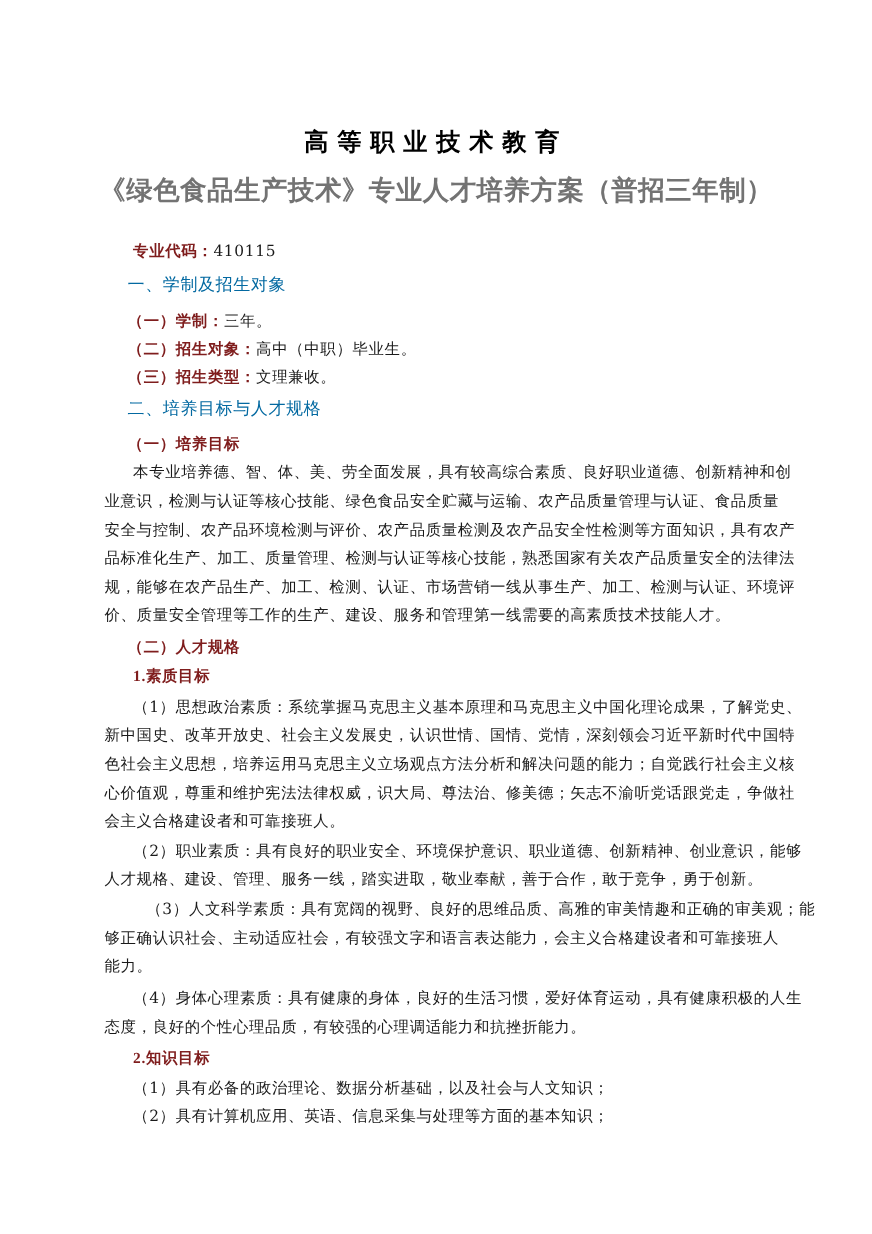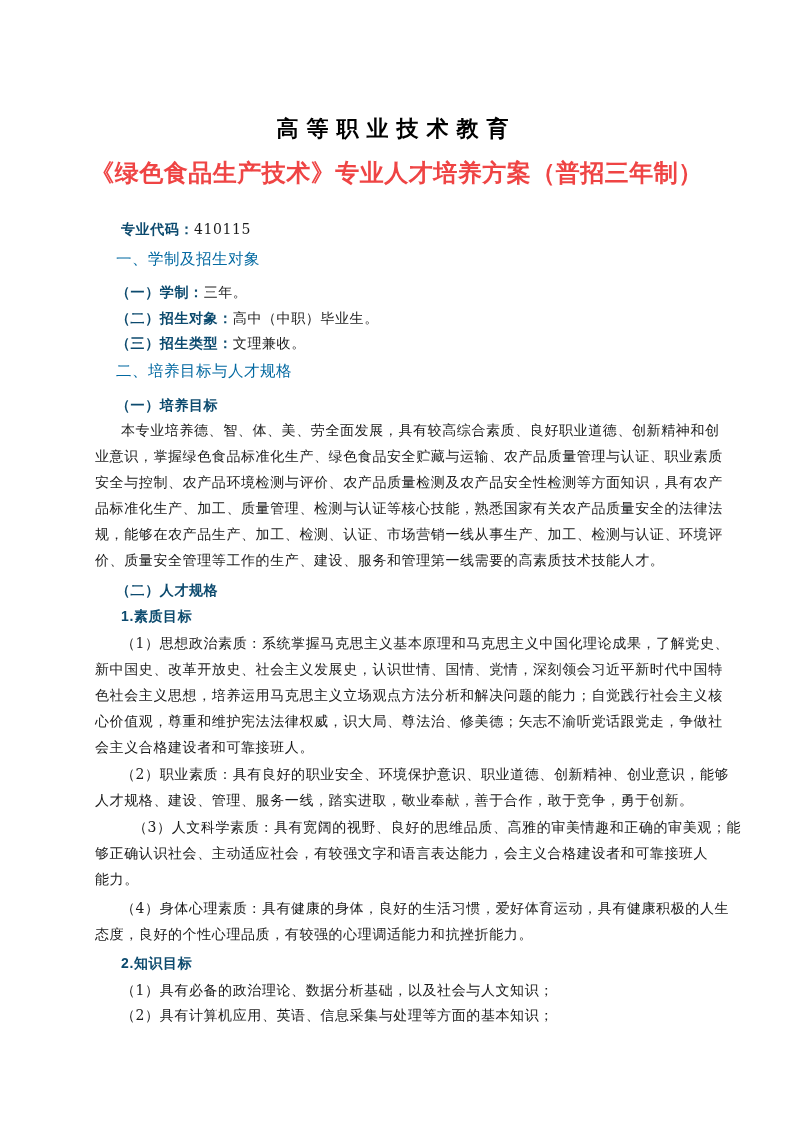--- a/index.html
+++ b/index.html
@@ -4,25 +4,25 @@
 <style>
   html, body { margin: 0; padding: 0; background: #ffffff; }
   body { width: 793px; height: 1122px; position: relative; overflow: hidden;
          font-family: "DejaVu Serif", "Liberation Serif", serif; color: #1a1a1a; }
   .page { position: absolute; left: 0; top: 0; width: 793px; height: 895px; background: #fff; }
   .title1 { position: absolute; left: 0; width: 793px; top: 114px; text-align: center;
             font-family: "DejaVu Sans", sans-serif; font-weight: bold; font-size: 22px;
             letter-spacing: 8px; color: #000; }
   .title2 { position: absolute; left: 0; width: 793px; top: 157px; text-align: center;
             font-family: "DejaVu Serif", serif; font-weight: bold; font-size: 24px;
-            letter-spacing: 0.5px; color: #ef4444; white-space: nowrap; }
+            letter-spacing: 0.5px; color: #737373; white-space: nowrap; }
   .line { position: absolute; left: 95px; font-size: 14px; line-height: 20px; white-space: nowrap;
           letter-spacing: 0.6px; color: #1a1a1a; }
   .hd { font-family: "DejaVu Sans", sans-serif; font-size: 15.5px; letter-spacing: 0.5px; color: #0369a1; }
-  .b { font-family: Liberation Sans, sans-serif; font-weight: bold; color: #0c4a6e; text-align: center; }
+  .b { font-family: Liberation Serif, serif; font-weight: bold; color: #7f1d1d; text-align: center; }
 </style>
 </head>
 <body>
 
 <div class="page">
 
   <div class="title1">高等职业技术教育</div>
   <div class="title2">《绿色食品生产技术》专业人才培养方案（普招三年制）</div>
 
   <div class="line" style="left:121px; top:219px;">
@@ -39,21 +39,21 @@
   </div>
   <div class="line" style="left:116px; top:333px;">
     <span class="b">（三）</span><span class="b">招生类型：</span><span>文理兼收。</span>
   </div>
 
   <div class="line hd" style="left:116px; top:362px;font-family:Liberation Mono, monospace;">二、培养目标与人才规格</div>
 
   <div class="line b" style="left:116px; top:395px;">（一）培养目标</div>
 
   <div class="line" style="left:121px; top:420px;">本专业培养德、智、体、美、劳全面发展，具有较高综合素质、良好职业道德、创新精神和创</div>
-  <div class="line" style="top:446px;">业意识，掌握绿色食品标准化生产、绿色食品安全贮藏与运输、农产品质量管理与认证、职业素质</div>
+  <div class="line" style="top:446px;">业意识，检测与认证等核心技能、绿色食品安全贮藏与运输、农产品质量管理与认证、食品质量</div>
   <div class="line" style="top:472px;">安全与控制、农产品环境检测与评价、农产品质量检测及农产品安全性检测等方面知识，具有农产</div>
   <div class="line" style="top:498px;">品标准化生产、加工、质量管理、检测与认证等核心技能，熟悉国家有关农产品质量安全的法律法</div>
   <div class="line" style="top:550px;">价、质量安全管理等工作的生产、建设、服务和管理第一线需要的高素质技术技能人才。</div>
   <div class="line" style="top:524px;">规，能够在农产品生产、加工、检测、认证、市场营销一线从事生产、加工、检测与认证、环境评</div>
 
   <div class="line b" style="left:116px; top:580px;">（二）人才规格</div>
   <div class="line b" style="left:121px; top:606px;">1.素质目标</div>
 
   <div class="line" style="left:121px; top:633px;">（1）思想政治素质：系统掌握马克思主义基本原理和马克思主义中国化理论成果，了解党史、</div>
   <div class="line" style="top:659px;">新中国史、改革开放史、社会主义发展史，认识世情、国情、党情，深刻领会习近平新时代中国特</div>

